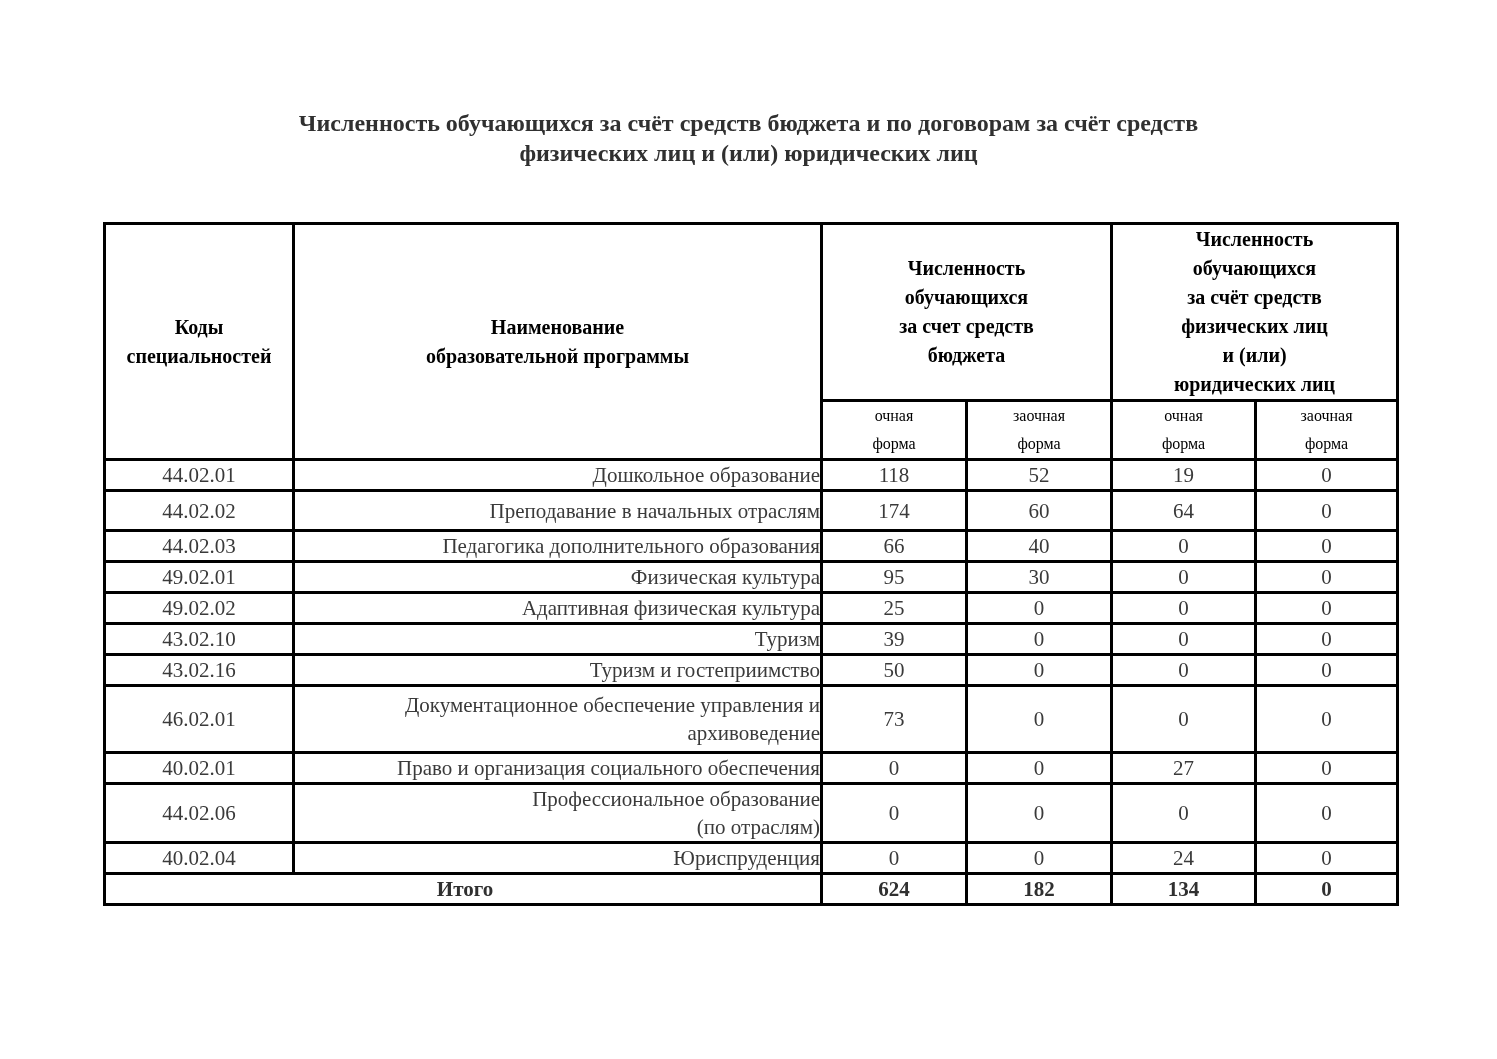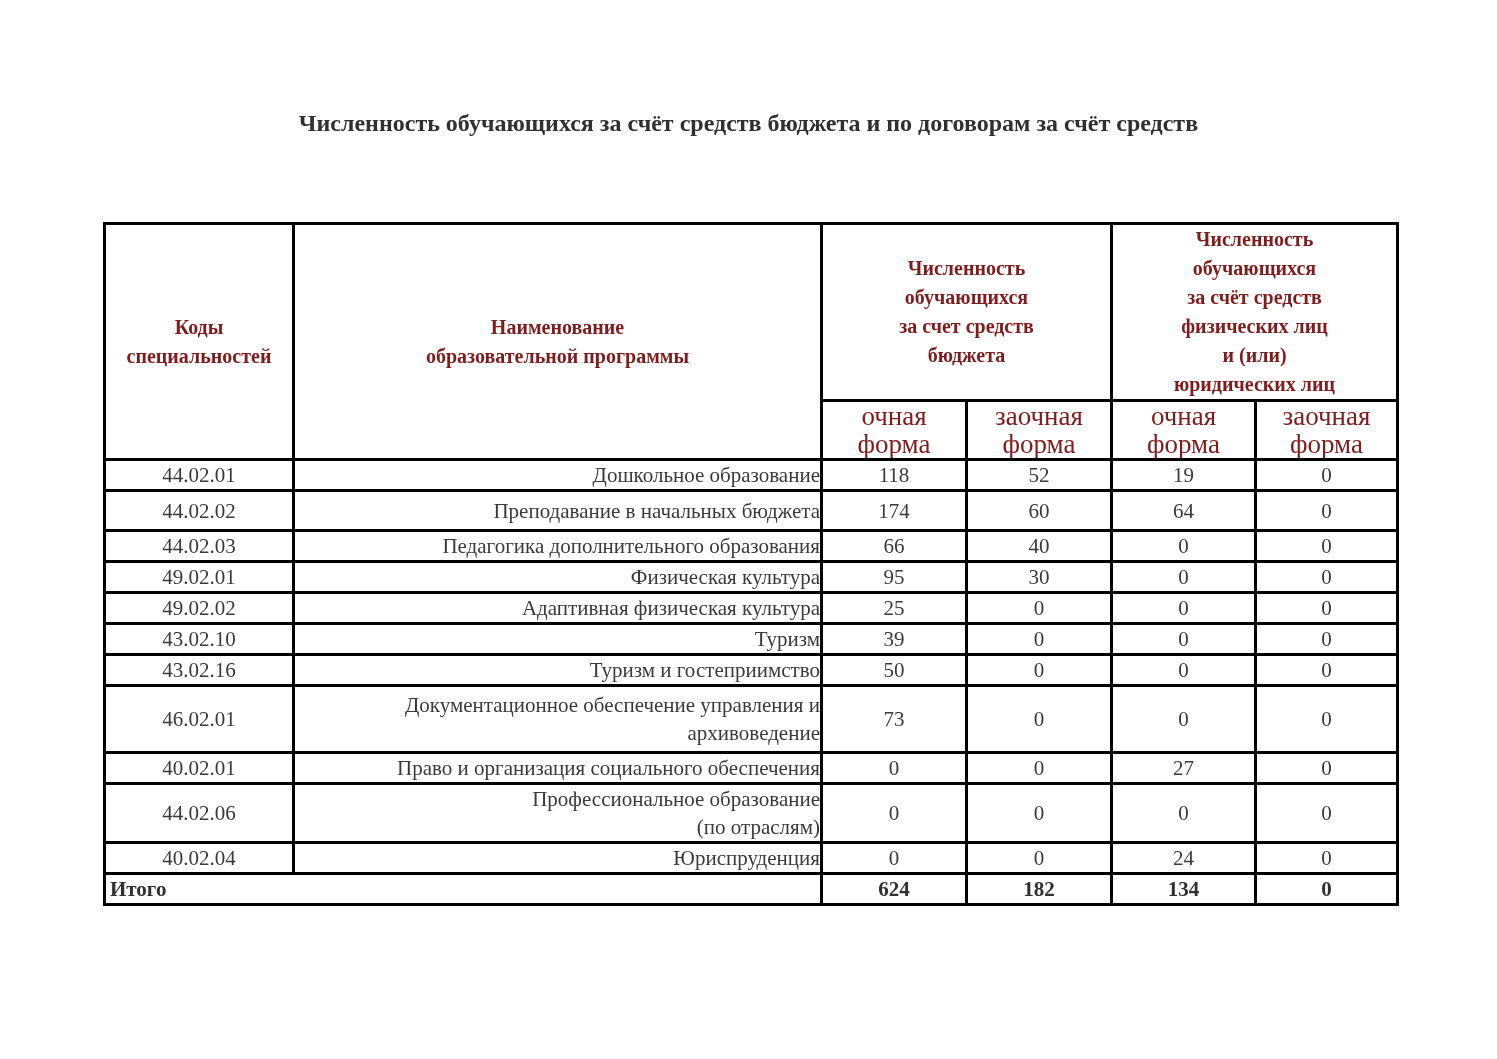--- a/index.html
+++ b/index.html
@@ -39,53 +39,54 @@
     overflow: hidden;
   }
   table.enroll th {
     font-weight: bold;
     font-size: 20px;
     line-height: 29px;
     text-align: center;
     vertical-align: middle;
     white-space: pre-line;
     padding: 0 2px;
-    color: #7f1d1d;
+    color: #000000;
   }
   table.enroll th.sub {
     font-weight: normal;
-    font-size: 27px;
+    font-size: 16px;
     line-height: 28px;
   }
   table.enroll td {
     font-size: 21px;
     line-height: 28px;
     vertical-align: middle;
     padding: 0;
     color: #3a3a3a;
   }
   td.code { text-align: center; }
   td.program {
     text-align: right;
     padding-left: 3px;
     white-space: pre-line;
   }
   td.num { text-align: center; }
   tr.total-row td { font-weight: bold; color: #303030; text-align: center; }
   tr.total-row td.label {
-    text-align: left;
+    text-align: center;
     padding-left: 4px;
     font-size: 21px;
   }
 </style>
 </head>
 <body>
 
 <div class="doc-title">
   <div>Численность обучающихся за счёт средств бюджета и по договорам за счёт средств</div>
+  <div>физических лиц и (или) юридических лиц</div>
 </div>
 
 <table class="enroll">
   <colgroup>
     <col style="width:189px">
     <col style="width:528px">
     <col style="width:145px">
     <col style="width:145px">
     <col style="width:144px">
     <col style="width:142px">
@@ -122,21 +123,21 @@
     <tr style="height:31px">
       <td class="code">44.02.01</td>
       <td class="program">Дошкольное образование</td>
       <td class="num">118</td>
       <td class="num">52</td>
       <td class="num">19</td>
       <td class="num">0</td>
     </tr>
     <tr style="height:40px">
       <td class="code">44.02.02</td>
-      <td class="program">Преподавание в начальных бюджета</td>
+      <td class="program">Преподавание в начальных отраслям</td>
       <td class="num">174</td>
       <td class="num">60</td>
       <td class="num">64</td>
       <td class="num">0</td>
     </tr>
     <tr style="height:31px">
       <td class="code">44.02.03</td>
       <td class="program">Педагогика дополнительного образования</td>
       <td class="num">66</td>
       <td class="num">40</td>

